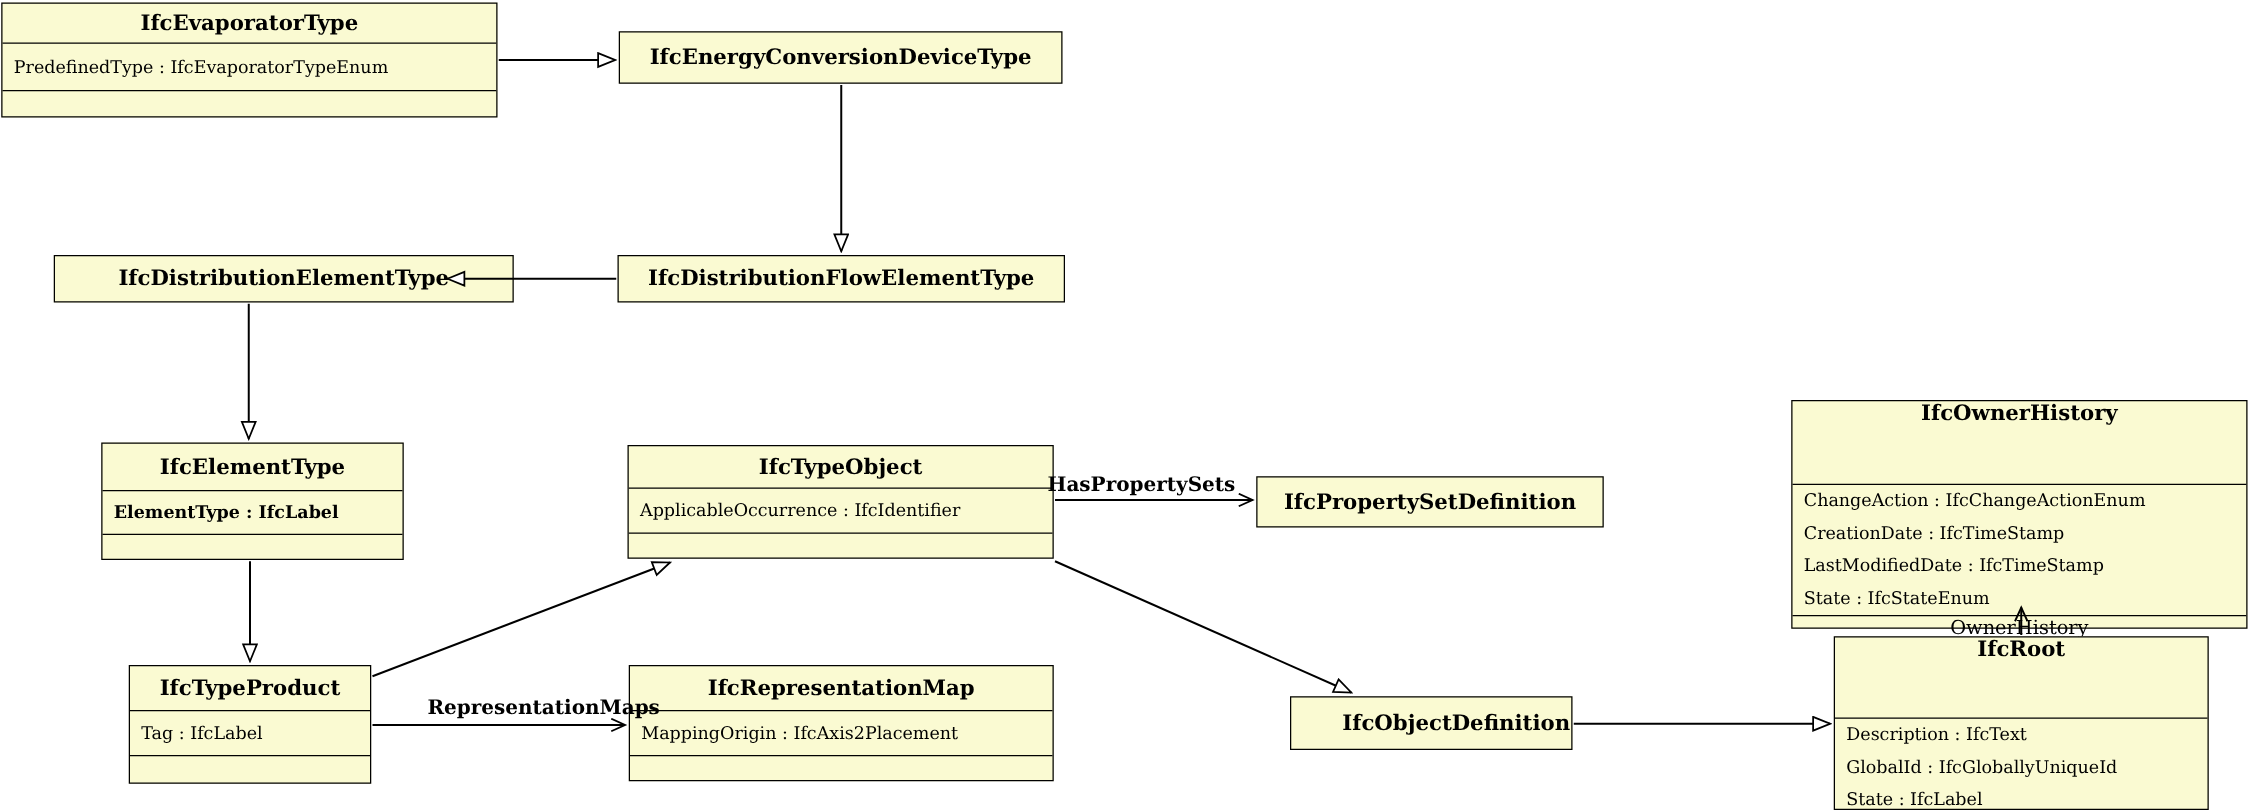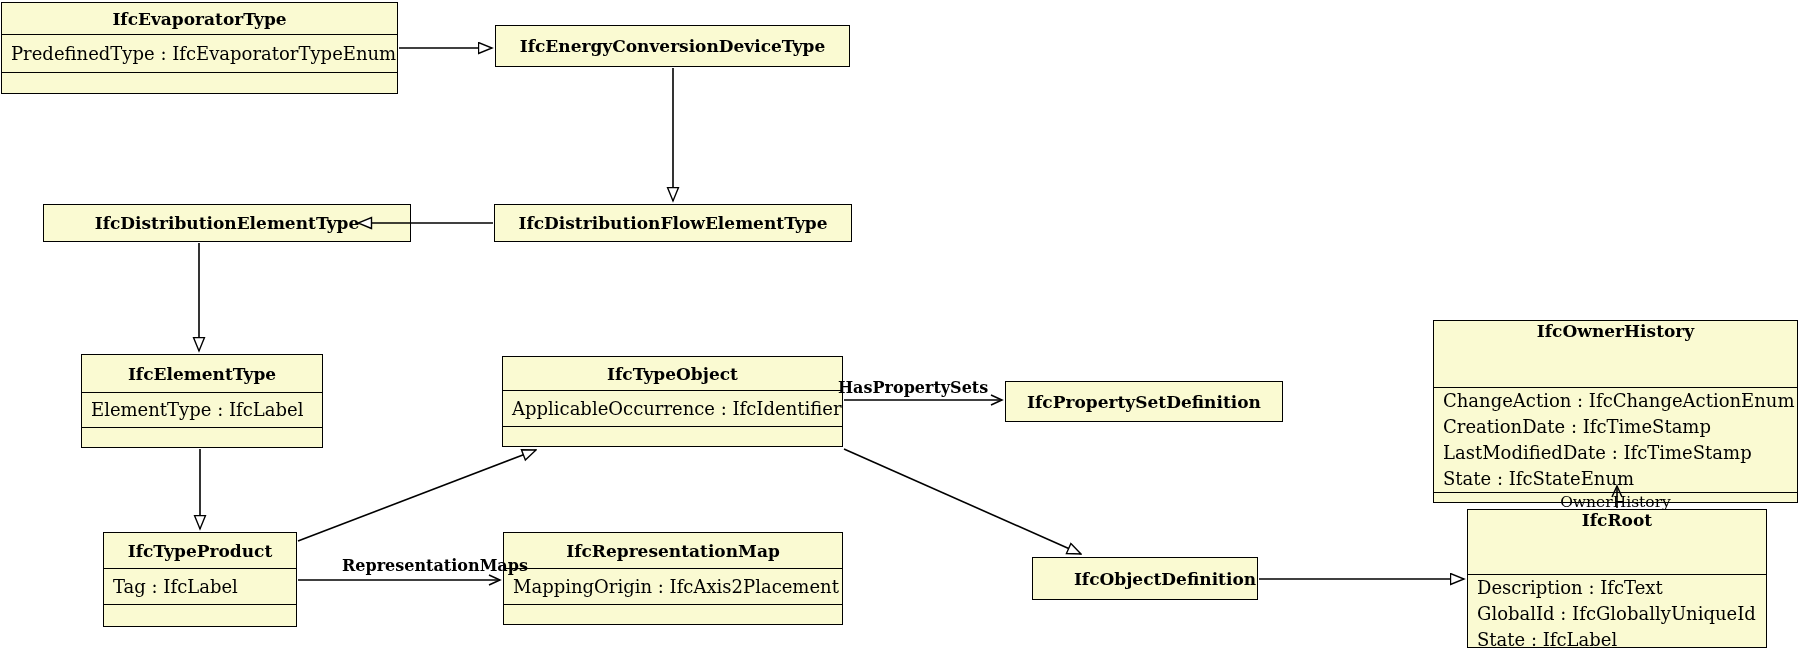--- a/index.html
+++ b/index.html
@@ -6,21 +6,21 @@
   #diagram{position:relative;width:1802px;height:649px;background:#fff;
            font-family:"DejaVu Serif", serif;}
   #edges-layer{position:absolute;left:0;top:0;width:1802px;height:649px;
                pointer-events:none;z-index:2;}
   #nodes-layer{position:absolute;left:0;top:0;width:1802px;height:649px;z-index:1;}
   .class-box{position:absolute;background:#FAFAD2;border:1.5px solid #000;
              box-sizing:border-box;display:flex;flex-direction:column;}
   .compartment{box-sizing:border-box;display:flex;align-items:center;}
   .comp-title{justify-content:center;font-weight:bold;font-size:17px;white-space:nowrap;}
   .comp-attrs{flex-direction:column;align-items:flex-start;justify-content:center;
-              padding-left:9px;border-top:1px solid #000;font-size:18px;}
+              padding-left:9px;border-top:1px solid #000;font-size:14px;}
   .attr-line{line-height:26px;white-space:nowrap;}
   .comp-bottom{border-top:1px solid #000;justify-content:center;font-size:15.5px;white-space:nowrap;}
   .edge{stroke:#000;stroke-width:1.6;}
   .edge-label{font-family:"DejaVu Serif", serif;font-weight:700;font-size:16px;fill:#000;}
 </style>
 </head>
 <body>
 
 <div id="diagram">
   <div id="nodes-layer">
@@ -35,21 +35,21 @@
         <div class="compartment comp-title" style="height: 42px;">IfcEnergyConversionDeviceType</div>
       </div>
       <div class="class-box" style="left: 43px; top: 204px; width: 368px; height: 38px;">
         <div class="compartment comp-title" style="height: 38px;">IfcDistributionElementType</div>
       </div>
       <div class="class-box" style="left: 494px; top: 204px; width: 358px; height: 38px;">
         <div class="compartment comp-title" style="height: 38px;">IfcDistributionFlowElementType</div>
       </div>
       <div class="class-box" style="left: 81px; top: 354px; width: 242px; height: 94px;">
         <div class="compartment comp-title" style="height: 38px;">IfcElementType</div>
-        <div class="compartment comp-attrs" style="height: 36px;">
+        <div class="compartment comp-attrs" style="height: 36px; font-weight: bold;">
           <div class="attr-line">ElementType : IfcLabel</div>
         </div>
         <div class="compartment comp-bottom" style="height: 20px;"></div>
       </div>
       <div class="class-box" style="left: 1005px; top: 381px; width: 278px; height: 41px;">
         <div class="compartment comp-title" style="height: 41px;">IfcPropertySetDefinition</div>
       </div>
       <div class="class-box" style="left: 502px; top: 356px; width: 341px; height: 91px;">
         <div class="compartment comp-title" style="height: 34px;">IfcTypeObject</div>
         <div class="compartment comp-attrs" style="height: 37px;">

